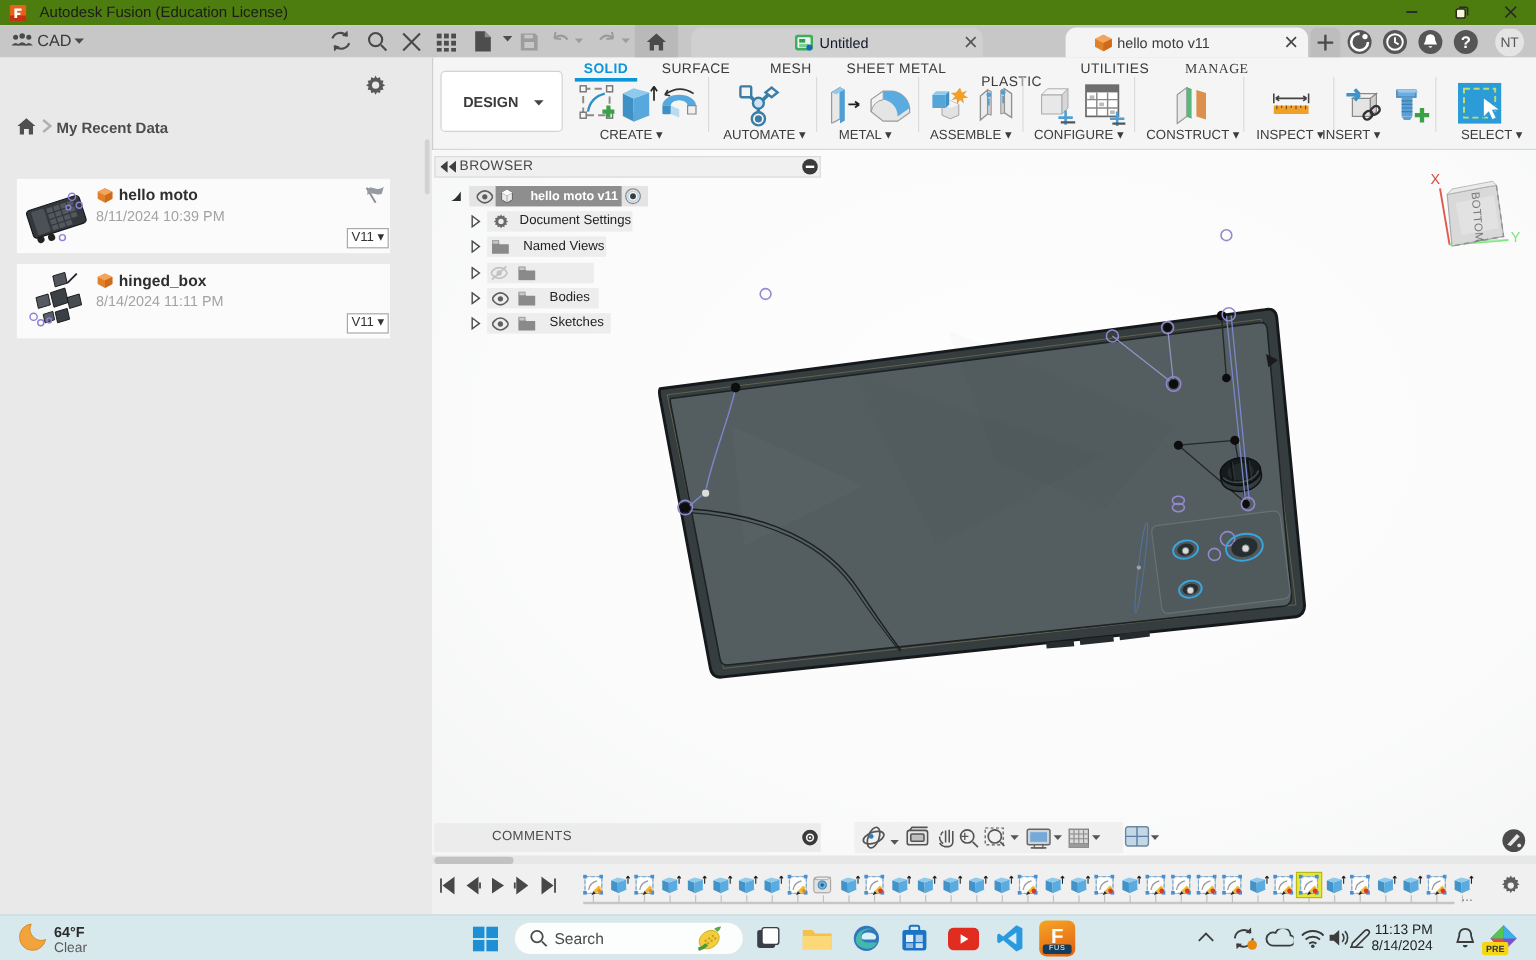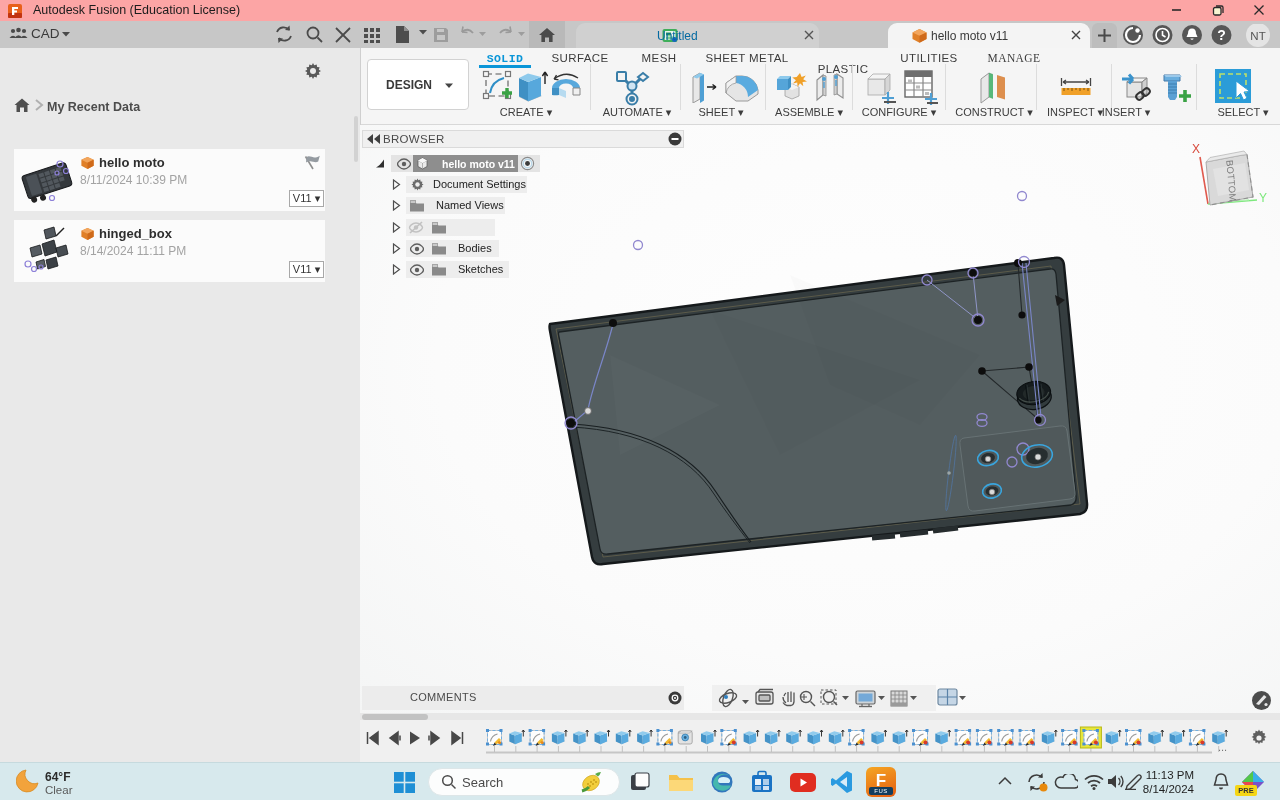--- a/index.html
+++ b/index.html
@@ -1,18 +1,18 @@
 <!DOCTYPE html>
 <html><head>
 <meta charset="utf-8">
 <style>
   html,body{margin:0;padding:0;width:1280px;height:800px;overflow:hidden;
     font-family:"Liberation Sans", sans-serif; background:#fff;}
   .abs{position:absolute;}
-  #titlebar{position:absolute;left:0;top:0;width:1280px;height:21px;background:#fca5a5;}
+  #titlebar{position:absolute;left:0;top:0;width:1280px;height:21px;background:#4d7c0f;}
   #titlebar .ttl{position:absolute;left:33px;top:3px;font-size:12.5px;color:#1c1c1c;}
   #appbar{position:absolute;left:0;top:21px;width:1280px;height:27px;background:#c7c7c7;}
   #ribbon{position:absolute;left:360px;top:48px;width:920px;height:77px;background:#f5f5f5;border-bottom:1px solid #d8d8d8;box-sizing:border-box;}
   #leftpanel{position:absolute;left:0;top:48px;width:360px;height:714px;background:#e9e9e9;}
   #viewport{position:absolute;left:360px;top:125px;width:920px;height:588px;background:radial-gradient(ellipse at 55% 40%, #fefefe 0%, #fbfbfb 60%, #f4f5f5 100%);}
   #timeline{position:absolute;left:360px;top:713px;width:920px;height:49px;background:#f0f0f0;}
   #taskbar{position:absolute;left:0;top:762px;width:1280px;height:38px;background:#d7e9ed;border-top:1px solid #c6dade;box-sizing:border-box;}
   .tablabel{position:absolute;top:4px;font-size:11.5px;color:#3c3c3c;letter-spacing:0.4px;transform:translateX(-50%);}
   .grouplabel{position:absolute;top:58px;font-size:11px;color:#3c3c3c;transform:translateX(-50%);white-space:nowrap;}
   .gsep{position:absolute;top:16px;width:1px;height:46px;background:#dcdcdc;}
@@ -100,21 +100,21 @@
   </svg>
 
   <div class="abs" style="left:576px;top:2px;width:243px;height:25px;background:#d0d0d0;border-radius:9px 9px 0 0;"></div>
   <svg class="abs" style="left:662px;top:7px" width="16" height="15" viewBox="0 0 16 15">
     <rect x="0.5" y="1" width="15" height="13" rx="2" fill="#3fae5a"></rect>
     <rect x="2.5" y="3" width="11" height="9" rx="1" fill="#e9f5ec"></rect>
     <rect x="4" y="4.5" width="5" height="3" fill="#2f9e4e"></rect>
     <rect x="4" y="8.5" width="8" height="3" fill="#7ccf92"></rect>
     <circle cx="12.5" cy="11.5" r="2.5" fill="#1766c0"></circle>
   </svg>
-  <div class="abs" style="left:657px;top:8px;font-size:12px;color:#0369a1;">Untitled</div>
+  <div class="abs" style="left:683px;top:8px;font-size:12px;color:#0f172a;">Untitled</div>
   <svg class="abs" style="left:803px;top:8px" width="12" height="12" viewBox="0 0 12 12">
       <path d="M2 2 L10 10 M10 2 L2 10" stroke="#555" stroke-width="1.4"></path>
     </svg>
 
   <div class="abs" style="left:888px;top:2px;width:202px;height:25px;background:#f4f4f4;border-radius:9px 9px 0 0;"></div>
   <svg class="abs" style="left:911px;top:7px" width="17" height="16" viewBox="0 0 17 16">
     <path d="M8.5 1 L15.5 4.4 V11 L8.5 14.8 L1.5 11 V4.4 Z" fill="#e08028"></path>
     <path d="M8.5 1 L15.5 4.4 L8.5 7.8 L1.5 4.4 Z" fill="#f2a55c"></path>
     <path d="M8.5 7.8 L15.5 4.4 V11 L8.5 14.8 Z" fill="#cf6a1a"></path>
   </svg>
@@ -145,39 +145,39 @@
     </g>
   </svg>
 </div>
 
 <div id="ribbon">
   <div class="abs" style="left:7px;top:11px;width:102px;height:51px;background:#fff;border:1px solid #d2d2d2;border-radius:4px;box-sizing:border-box;"></div>
   <div class="abs" style="left:26px;top:30px;font-size:12px;font-weight:bold;color:#3a3a3a;">DESIGN</div>
   <svg class="abs" style="left:84px;top:34px" width="10" height="8" viewBox="0 0 10 8">
       <path d="M1 1.5 l4 4.5 4 -4.5 z" fill="#444"></path>
     </svg>
-  <div class="tablabel" style="left:145px;color:#0a96d8;font-weight:bold;font-family:Liberation Mono, monospace;">SOLID</div>
+  <div class="tablabel" style="left:145px;color:#0a96d8;font-weight:bold;">SOLID</div>
   <div class="abs" style="left:119px;top:17px;width:52px;height:3px;background:#0a96d8;"></div>
   <div class="tablabel" style="left:220px;">SURFACE</div>
   <div class="tablabel" style="left:299px;">MESH</div>
   <div class="tablabel" style="left:387px;">SHEET METAL</div>
   <div class="tablabel" style="left:483px;margin-top:11px;">PLASTIC</div>
   <div class="tablabel" style="left:569px;">UTILITIES</div>
   <div class="tablabel" style="left:654px;font-family:Liberation Serif, serif;">MANAGE</div>
   <div class="gsep" style="left:230px"></div>
   <div class="gsep" style="left:320px"></div>
   <div class="gsep" style="left:405px"></div>
   <div class="gsep" style="left:492px"></div>
   <div class="gsep" style="left:585px"></div>
   <div class="gsep" style="left:676px"></div>
   <div class="gsep" style="left:751px"></div>
   <div class="gsep" style="left:836px"></div>
   <div class="grouplabel" style="left:166px;">CREATE ▾</div>
   <div class="grouplabel" style="left:277px;">AUTOMATE ▾</div>
-  <div class="grouplabel" style="left:361px;">SHEET ▾</div>
+  <div class="grouplabel" style="left:361px;">METAL ▾</div>
   <div class="grouplabel" style="left:449px;">ASSEMBLE ▾</div>
   <div class="grouplabel" style="left:539px;">CONFIGURE ▾</div>
   <div class="grouplabel" style="left:634px;">CONSTRUCT ▾</div>
   <div class="grouplabel" style="left:715px;">INSPECT ▾</div>
   <div class="grouplabel" style="left:766px;">INSERT ▾</div>
   <div class="grouplabel" style="left:883px;">SELECT ▾</div>
 
   <svg class="abs" style="left:122px;top:21px" width="32" height="36" viewBox="0 0 32 36">
     <rect x="4" y="5" width="22" height="22" fill="none" stroke="#8a8a8a" stroke-width="1.6" stroke-dasharray="6 3.5"></rect>
     <rect x="1.5" y="2.5" width="5" height="5" fill="#f6f6f6" stroke="#777" stroke-width="1.2"></rect>

